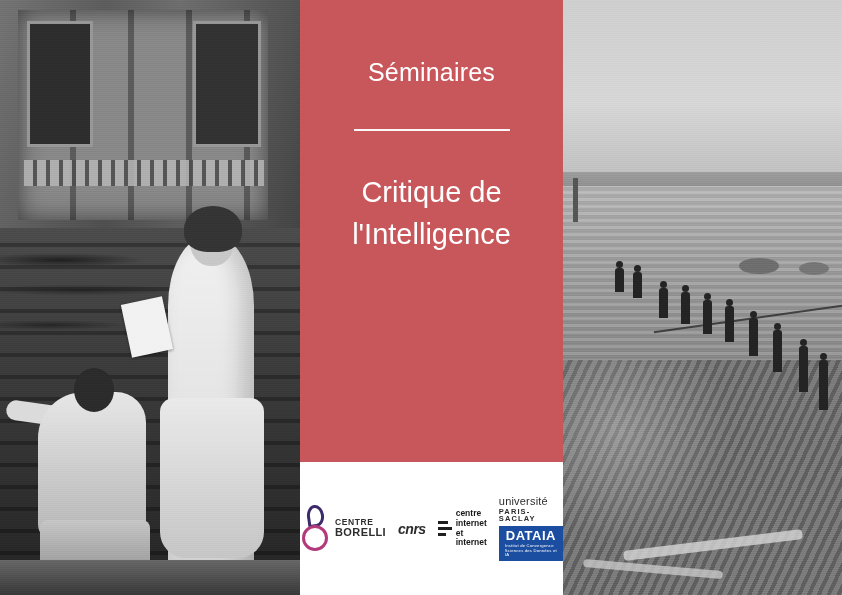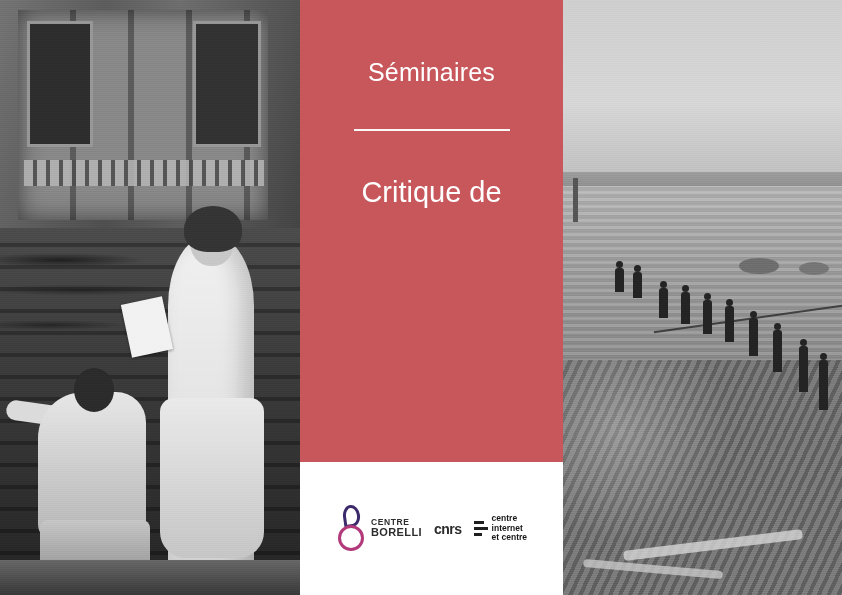--- a/index.html
+++ b/index.html
@@ -294,20 +294,21 @@
     box-sizing: border-box;
   }
   .borelli-text { display:flex; flex-direction: column; line-height: 1.05; }
   .borelli-text .t1 { font-size: 8.5px; letter-spacing: .6px; color: #2e2e2e; font-weight: 700;}
   .borelli-text .t2 { font-size: 11px; letter-spacing: .4px; color: #2e2e2e; font-weight: 700;}
 
   .logo-cnrs .cnrs-word {
     font-size: 14px;
     font-weight: 700;
     color: #2b2b2b;
+    font-style: italic;
     letter-spacing: -0.5px;
     text-align: center;
   }
   .logo-cis { display: flex; align-items: center; gap: 4px; }
   .cis-bars { display: flex; flex-direction: column; gap: 3px; }
   .cis-bars span { display:block; height: 3px; background:#1f1f1f; }
   .cis-bars span:nth-child(1) { width: 10px; }
   .cis-bars span:nth-child(2) { width: 14px; }
   .cis-bars span:nth-child(3) { width: 8px; }
   .cis-text { display:flex; flex-direction:column; line-height:1.15; font-weight:700; font-size: 8.5px; color:#171717;}
@@ -382,20 +383,21 @@
     <div class="ph-layer r-driftwood2"></div>
     <div class="ph-layer r-grain"></div>
   </div>
 
   <div class="center">
     <div class="center-inner">
       <div class="kicker">Séminaires</div>
       <div class="rule"></div>
       <div class="subtitle">
         <div>Critique de</div>
+        <div>l'Intelligence</div>
       </div>
     </div>
   </div>
 
   <div class="logo-band">
 
     <div class="logo logo-borelli">
       <div class="borelli-mark">
         <div class="b-top"></div>
         <div class="b-bot"></div>
@@ -412,19 +414,29 @@
 
     <div class="logo logo-cis">
       <div class="cis-bars">
         <span></span>
           <span></span>
           <span></span>
       </div>
       <div class="cis-text">
         <span>centre</span>
         <span>internet</span>
-        <span>et centre</span>
+        <span>et internet</span>
       </div>
     </div>
 
+    <div class="logo logo-ups">
+      <div class="ups-top">
+        <span class="u1">université</span>
+        <span class="u2">PARIS-SACLAY</span>
+      </div>
+      <div class="dataia">
+        <span class="d1">DATAIA</span>
+        <span class="d2">Institut de Convergence Sciences des Données et IA</span>
+      </div>
+    </div>
 
   </div>
 </div>
 
 </body></html>

